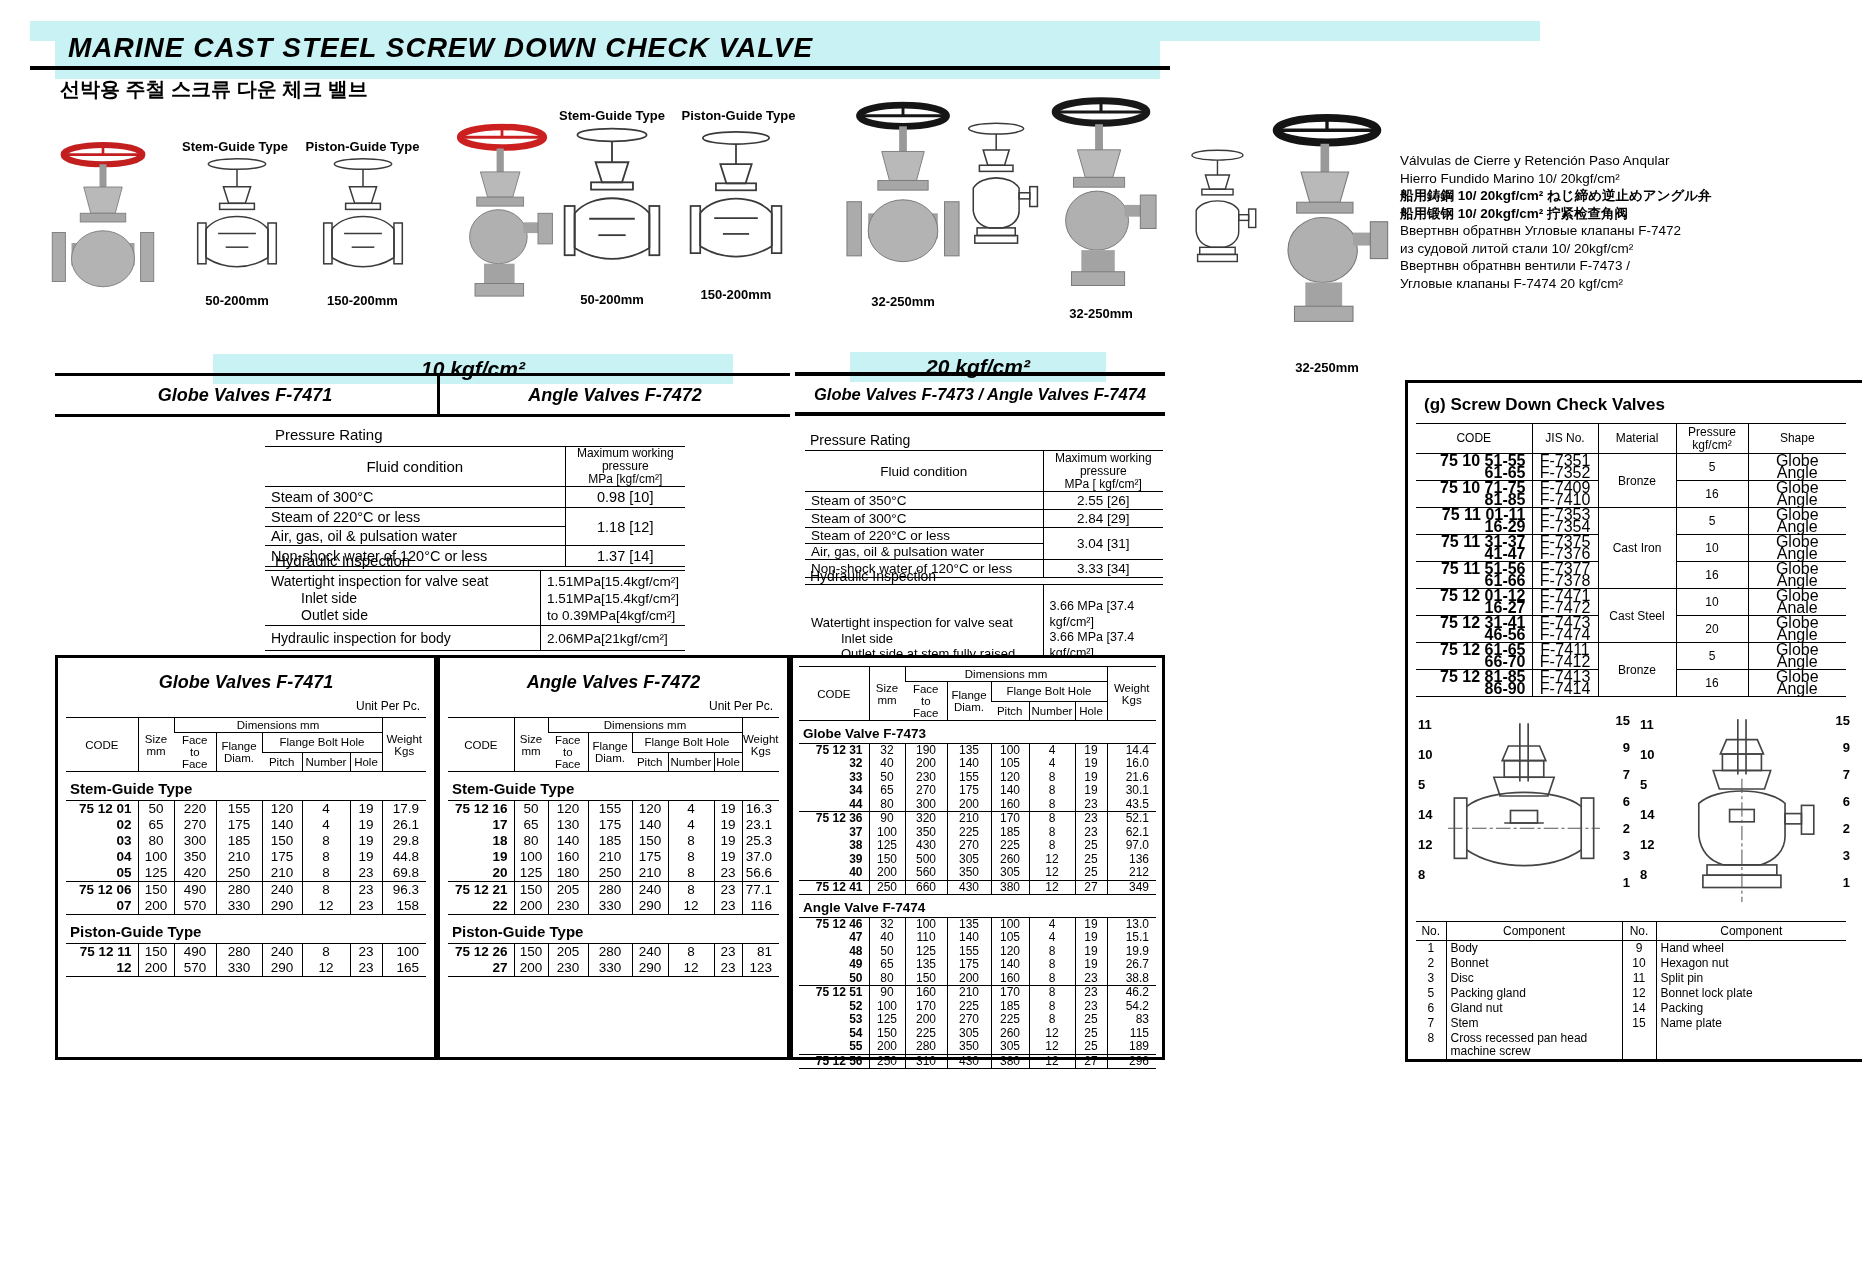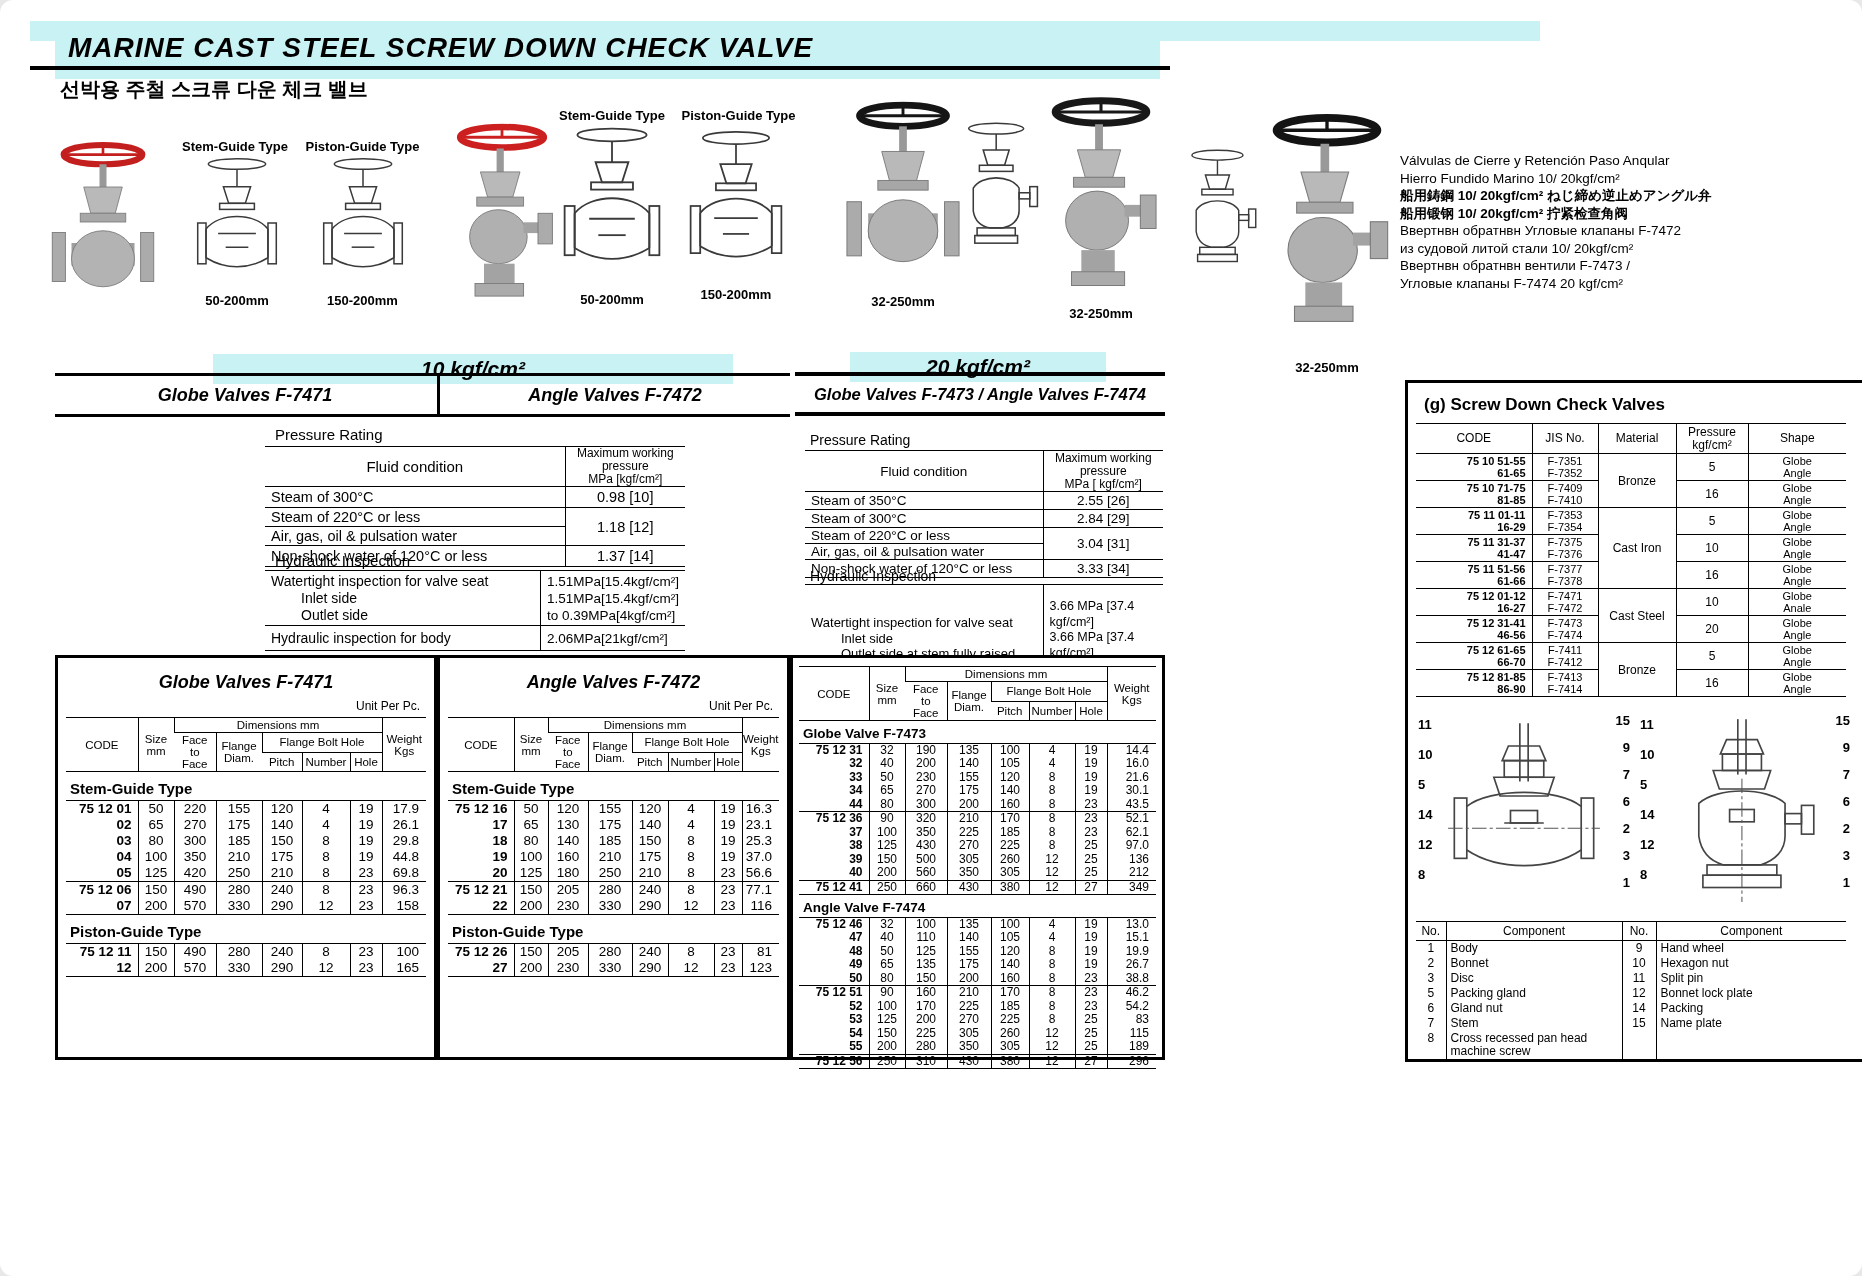--- a/index.html
+++ b/index.html
@@ -1,17 +1,17 @@
 <!DOCTYPE html>
 <html><head>
 <meta charset="utf-8">
 <style>
   html,body{margin:0;padding:0;background:#e8e8e8;}
   .page{position:relative;width:1862px;height:1276px;background:#fff;
-        font-family:"Liberation Sans","DejaVu Sans",sans-serif;color:#000;overflow:hidden;border-radius:13px;}
+        font-family:"Liberation Sans","DejaVu Sans",sans-serif;color:#000;overflow:hidden;}
   .abs{position:absolute;}
   .hr{background:#000;}
   .cyan{background:#c9f2f4;margin-top:13px;}
   .bi{font-weight:bold;font-style:italic;}
   .ctr{text-align:center;}
   .figlabel{font-weight:bold;font-size:13px;text-align:center;display:block;}
   .mlline{display:block;font-size:13.5px;line-height:17.5px;}
   .vline{background:#000;}
 
   
@@ -45,21 +45,21 @@
 
   .boxframe{border:3px solid #000;box-sizing:border-box;background:#fff;}
   .boxtitle{font-weight:bold;font-style:italic;font-size:18px;text-align:center;margin-top:14px;}
   .unitpc{font-size:12px;text-align:right;margin:6px 14px 4px 0;}
 
   
   .gtable{border-collapse:collapse;table-layout:fixed;}
   .gtable th{font-weight:normal;font-size:12px;line-height:12.5px;border-left:1px solid #000;
              border-top:1.2px solid #000;border-bottom:1.2px solid #000;padding:2px 0;text-align:center;}
   .gtable th:first-child{border-left:none;}
-  .gtable td{border-left:1px solid #000;border-bottom:1px solid #000;font-size:11px;line-height:12px;
+  .gtable td{border-left:1px solid #000;border-bottom:1px solid #000;font-size:16px;line-height:12px;
              padding:1px 2px;text-align:center;vertical-align:middle;font-weight:bold;}
   .gtable td:first-child{border-left:none;}
   .gtable .g-code{text-align:right;padding-right:6px;}
   .gtable .g-jis{text-align:center;font-weight:normal;}
   .gtable .g-mat{font-weight:normal;font-size:12px;}
   .gtable .g-pres{font-weight:normal;font-size:12px;}
   .gtable .g-shape{font-weight:normal;}
   .gtable th span{display:block;}
 
   

